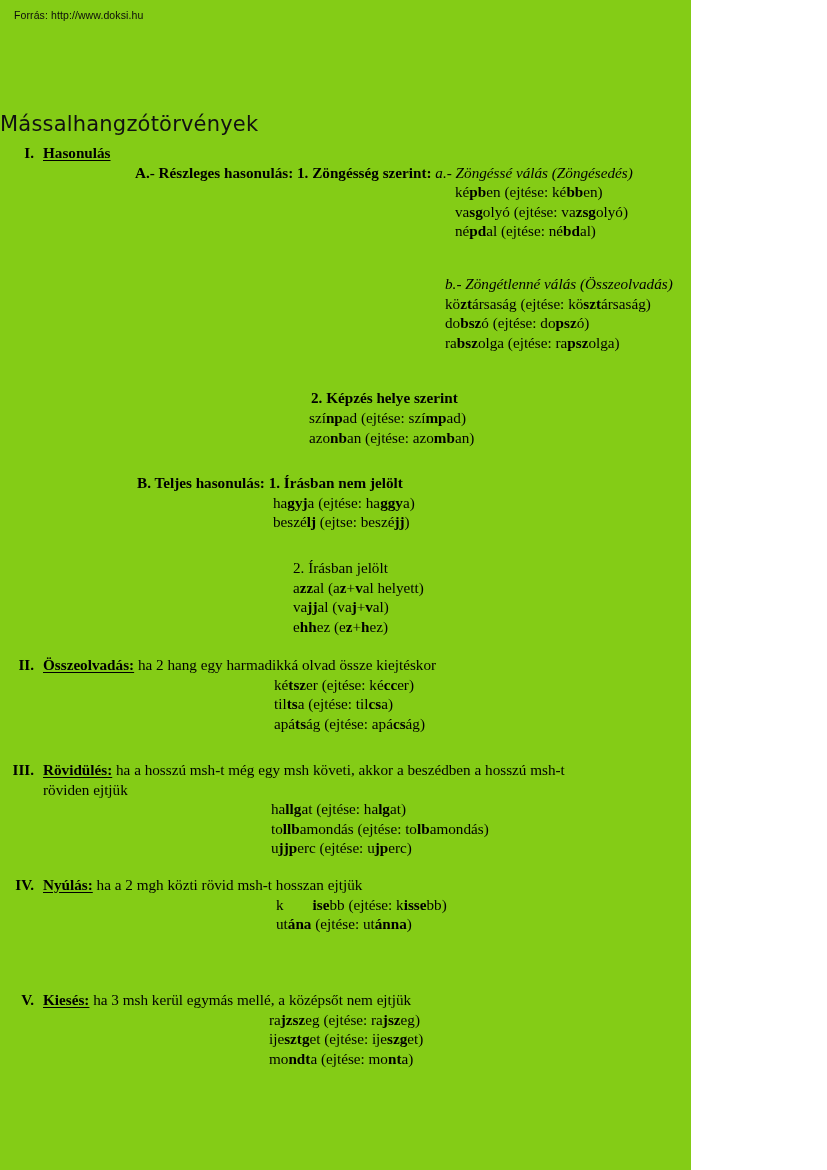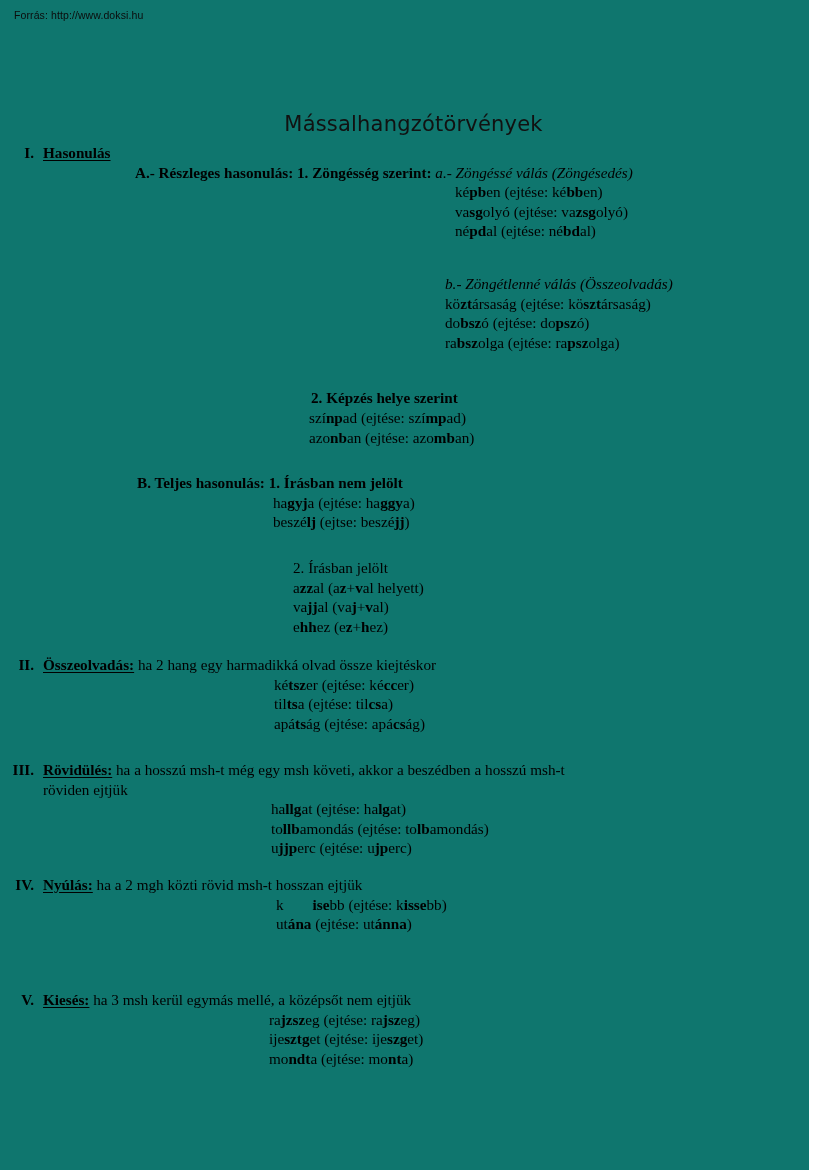--- a/index.html
+++ b/index.html
@@ -11,44 +11,44 @@
   body {
     width: 827px;
     height: 1170px;
     position: relative;
     font-family: "Liberation Serif", "DejaVu Serif", serif;
     color: #000000;
     overflow: hidden;
   }
   .page {
     position: relative;
-    width: 809px;
+    width: 691px;
     height: 1170px;
-    background: #0f766e;
+    background: #84cc16;
   }
 
   
   .source-bar {
     position: absolute;
     top: 9px;
     left: 14px;
     font-family: "Liberation Sans", "DejaVu Sans", sans-serif;
     font-size: 10.5px;
     color: #0b0b0b;
     letter-spacing: 0.1px;
     white-space: nowrap;
   }
 
   
   .doc-title {
     position: absolute;
     top: 98px;
     left: 0;
     width: 827px;
-    text-align: center;
+    text-align: left;
     font-family: "DejaVu Sans", "Liberation Sans", sans-serif;
     font-size: 21px;
     font-weight: 400;
     letter-spacing: 0.2px;
     color: #111111;
   }
 
   
   .content {
     position: absolute;

